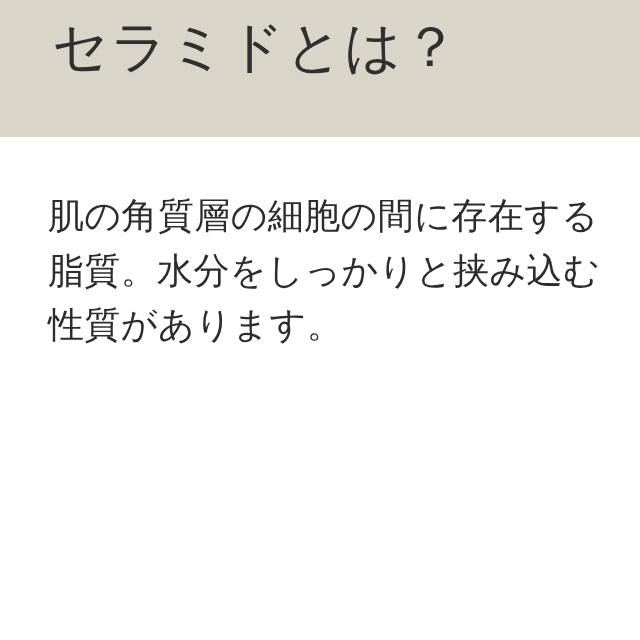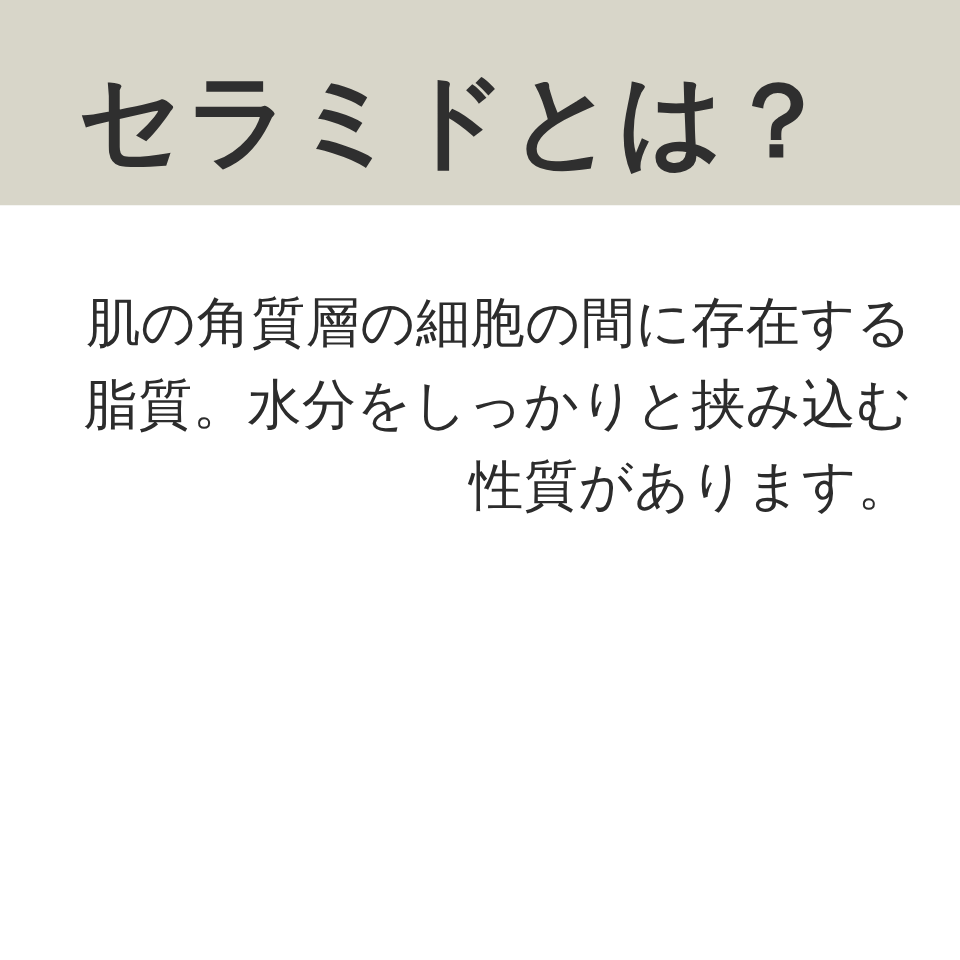--- a/index.html
+++ b/index.html
@@ -24,37 +24,36 @@
     position: absolute;
     left: 0;
     top: 0;
     width: 640px;
     height: 137px;
     background: #d8d6c9;
   }
   .header-title {
     position: absolute;
     left: 52px;
-    top: 38px;
-    font-size: 69px;
+    top: 12px;
+    font-size: 56px;
     line-height: 1.25;
     letter-spacing: 0.02em;
     color: #2f2f2f;
-    font-weight: 700;
+    font-weight: 400;
     white-space: nowrap;
     font-family: "DejaVu Serif", "Liberation Serif", serif;
   }
   .body-area {
     position: absolute;
     left: 0;
     top: 137px;
     width: 640px;
     height: 503px;
     background: #ffffff;
-    text-align: right;
   }
   .para {
     position: absolute;
     left: 48px;
     width: 560px;
     color: #2c2c2c;
     font-size: 36px;
     line-height: 1.52;
     letter-spacing: 0.01em;
     font-family: "DejaVu Serif", "Liberation Serif", serif;

